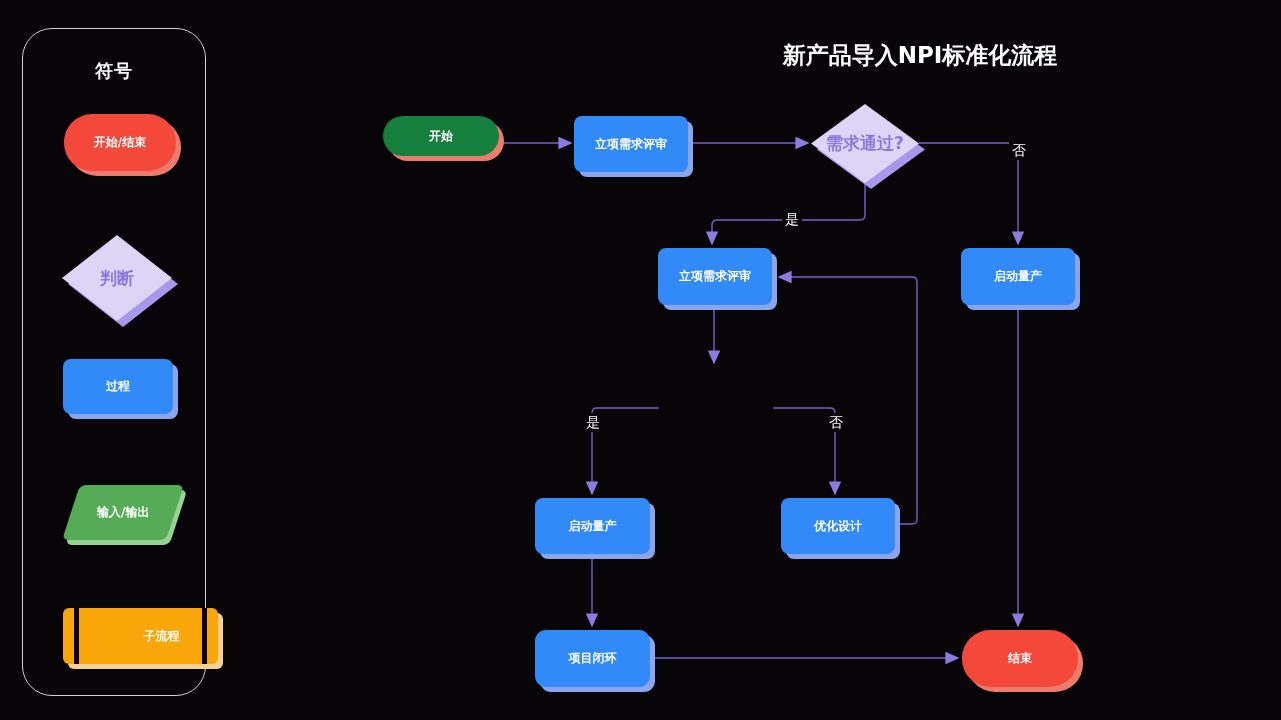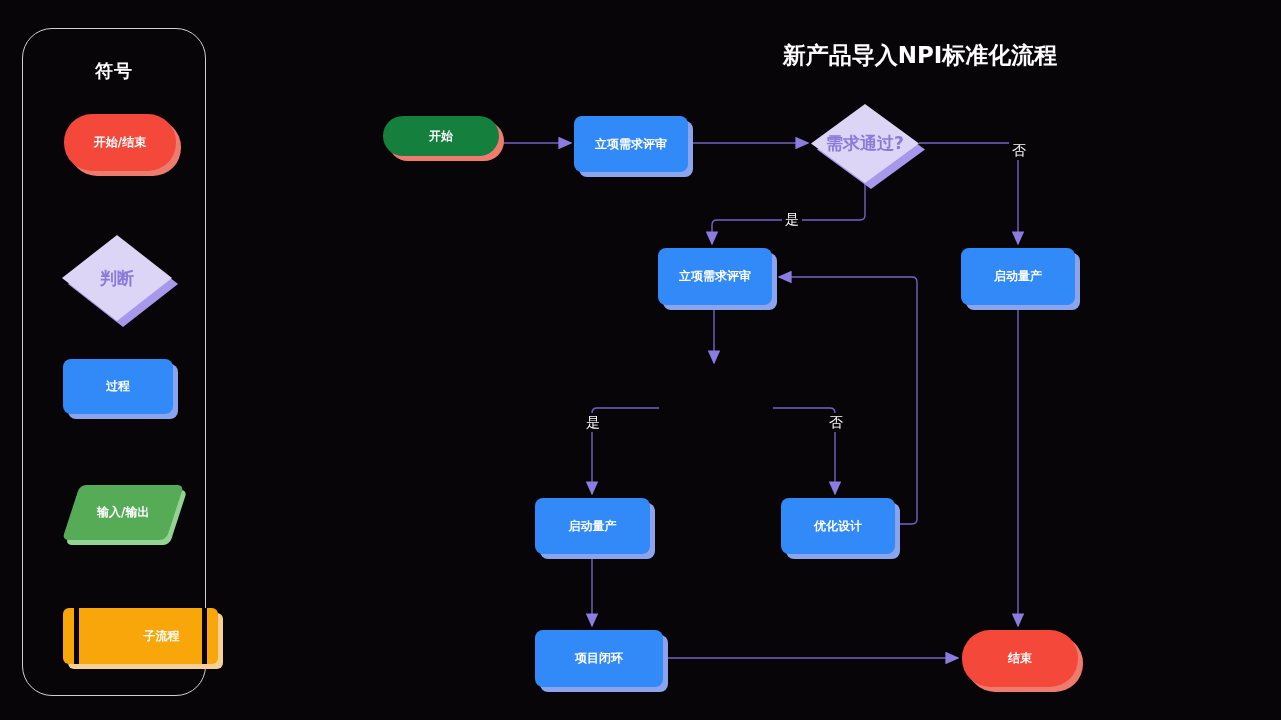--- a/index.html
+++ b/index.html
@@ -60,21 +60,21 @@
   .n-start{left:383px;top:116px;width:116px;height:40px;background:#15803d;box-shadow:5px 5px 0 #ef7b6e;}
   .n-review{left:574px;top:116px;width:114px;height:56px;}
   .n-pass{left:811px;top:104px;width:108px;height:79px;}
   .n-pass .dia-fill,.n-verify .dia-fill{background:#dcd5f5;}
   .n-pass .dia-shadow,.n-verify .dia-shadow{background:#a699ec;}
   .n-iterate{left:961px;top:248px;width:114px;height:57px;}
   .n-develop{left:658px;top:248px;width:114px;height:57px;}
   .n-verify{left:659px;top:367px;width:114px;height:82px;}
   .n-production{left:535px;top:498px;width:115px;height:56px;}
   .n-optimize{left:781px;top:498px;width:114px;height:56px;}
-  .n-closure{left:535px;top:630px;width:128px;height:57px;}
+  .n-closure{left:535px;top:630px;width:115px;height:57px;border-radius:11px;}
   .n-end{left:962px;top:630px;width:116px;height:57px;background:#f4493a;box-shadow:5px 5px 0 #ef7b6e;}
 </style>
 </head>
 <body>
 
 <div id="canvas">
 
   <div class="legend">
     <div class="legend-title">符号</div>
 

